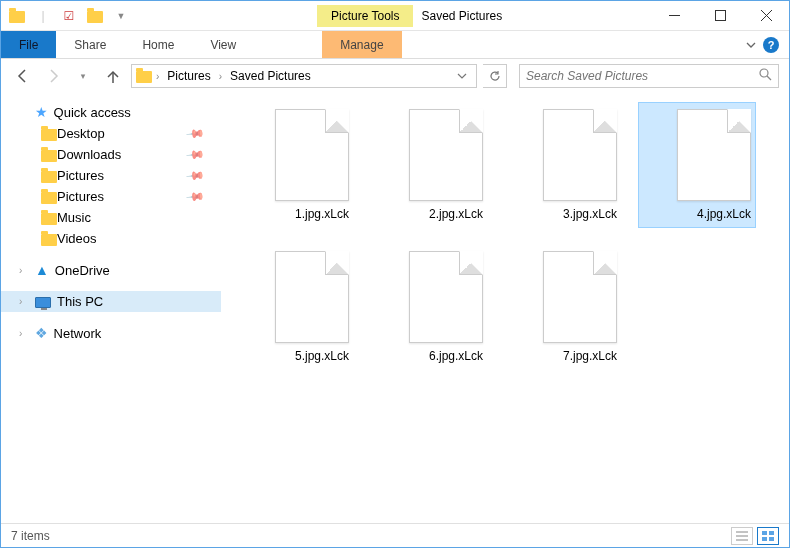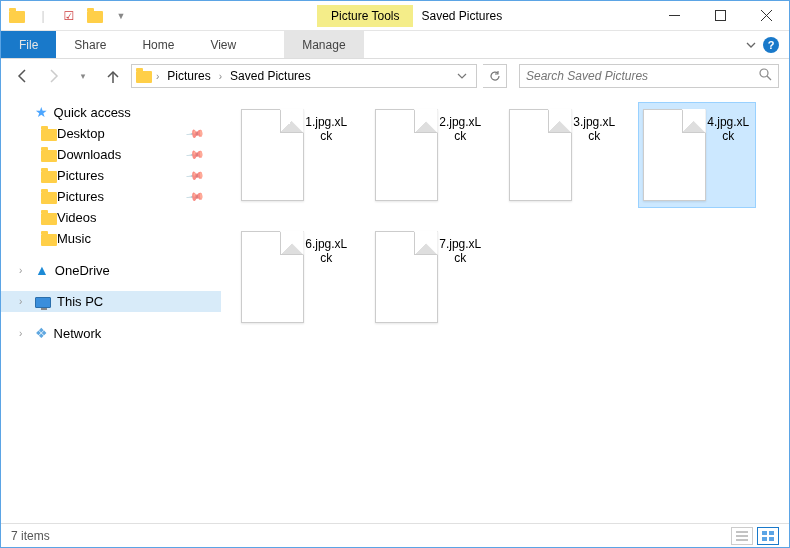--- a/index.html
+++ b/index.html
@@ -10,23 +10,23 @@
     .qat { display: flex; align-items: center; padding: 0 4px; gap: 2px; }
     .qat-item { width: 24px; height: 22px; display: flex; align-items: center; justify-content: center; }
     .title-tab { background: #f4ed89; padding: 4px 14px; font-size: 12px; margin-left: 180px; }
     .title-text { font-size: 12px; margin-left: 8px; }
     .winbtns { margin-left: auto; display: flex; }
     .winbtn { width: 46px; height: 30px; display: flex; align-items: center; justify-content: center; }
     .winbtn svg { width: 11px; height: 11px; }
 
     
     .ribbon { height: 28px; display: flex; align-items: stretch; border-bottom: 1px solid #ddd; background: #fff; }
-    .ribbon-file { background: #1979ca; color: #e5e5e5; padding: 0 18px; display: flex; align-items: center; font-size: 12px; }
+    .ribbon-file { background: #1979ca; color: #0f172a; padding: 0 18px; display: flex; align-items: center; font-size: 12px; }
     .ribbon-tab { padding: 0 18px; display: flex; align-items: center; font-size: 12px; color: #444; }
-    .ribbon-tab.yellow { background: #e5e5e5; }
+    .ribbon-tab.yellow { background: #fdba74; margin-left: 38px; }
     .ribbon-right { margin-left: auto; display: flex; align-items: center; padding-right: 10px; gap: 6px; }
     .help-chevron { color: #666; display: flex; align-items: center; }
     .help-icon { width: 16px; height: 16px; background: #1979ca; color: #fff; border-radius: 50%; display: flex; align-items: center; justify-content: center; font-size: 11px; font-weight: bold; }
 
     
     .navbar { height: 34px; display: flex; align-items: center; padding: 0 10px; gap: 6px; }
     .nav-arrow { width: 24px; height: 24px; display: flex; align-items: center; justify-content: center; color: #888; }
     .nav-arrow.disabled { color: #ccc; }
     .addr { flex: 1; height: 24px; border: 1px solid #ccc; display: flex; align-items: center; padding: 0 4px; gap: 2px; }
     .addr-crumb { padding: 0 4px; font-size: 12px; }
@@ -44,21 +44,21 @@
     .side-group { margin-bottom: 10px; }
     .side-head { display: flex; align-items: center; padding: 3px 6px 3px 18px; gap: 6px; font-size: 13px; }
     .side-head .caret { color: #999; font-size: 10px; margin-right: 0px; width: 10px; }
     .side-item { display: flex; align-items: center; padding: 3px 6px 3px 40px; font-size: 13px; position: relative; }
     .side-item.selected { background: #d8ebf9; }
     .pin { margin-left: auto; color: #888; transform: rotate(40deg); font-size: 12px; margin-right: 12px; opacity: .6; }
 
     
     .content { flex: 1; padding: 10px 16px; overflow: auto; }
     .file-grid { display: flex; flex-wrap: wrap; gap: 18px; }
-    .file-cell { width: 116px; display: flex; align-items: flex-start; padding: 6px 4px; }
+    .file-cell { width: 116px; display: flex; flex-direction: column; align-items: flex-end; padding: 6px 4px; }
     .file-cell.selected { background: #cce8ff; outline: 1px solid #99d1ff; }
     .file-icon { width: 74px; height: 92px; position: relative; background: #fff; border: 1px solid #ccc; box-shadow: 0 1px 2px rgba(0,0,0,.1); }
     .file-fold { position: absolute; right: -1px; top: -1px; width: 24px; height: 24px; background: linear-gradient(135deg, transparent 0 50%, #dedede 50% 100%); border-left: 1px solid #ccc; border-bottom: 1px solid #ccc; }
     .file-fold::before { content: ""; position: absolute; right: 0; top: 0; width: 24px; height: 24px; background: #fff; clip-path: polygon(0 0, 100% 100%, 100% 0); }
     .file-label { margin-top: 6px; font-size: 12px; text-align: center; word-break: break-all; }
 
     
     .statusbar { height: 24px; border-top: 1px solid #e0e0e0; display: flex; align-items: center; padding: 0 10px; font-size: 12px; color: #555; }
     .view-btns { margin-left: auto; display: flex; gap: 4px; }
     .view-btn { width: 22px; height: 18px; border: 1px solid #ccc; display: flex; align-items: center; justify-content: center; }
@@ -198,25 +198,25 @@
             <span>Pictures</span>
             <span class="pin">📌</span>
           </div>
           <div class="side-item">
             <div class="ico-folder"></div>
             <span>Pictures</span>
             <span class="pin">📌</span>
           </div>
           <div class="side-item">
             <div class="ico-folder"></div>
+            <span>Music</span>
+          </div>
+          <div class="side-item">
+            <div class="ico-folder"></div>
             <span>Videos</span>
-          </div>
-          <div class="side-item">
-            <div class="ico-folder"></div>
-            <span>Music</span>
           </div>
         </div>
     </div>
     <div class="side-group">
       <div class="side-head">
         <span class="caret">›</span>
         <span class="ico-cloud">▲</span>
         <span>OneDrive</span>
       </div>
     </div>
@@ -254,20 +254,26 @@
           <div class="file-icon">
             <div class="file-fold"></div>
           </div>
           <div class="file-label">3.jpg.xLck</div>
         </div>
         <div class="file-cell selected">
           <div class="file-icon">
             <div class="file-fold"></div>
           </div>
           <div class="file-label">4.jpg.xLck</div>
+        </div>
+        <div class="file-cell">
+          <div class="file-icon">
+            <div class="file-fold"></div>
+          </div>
+          <div class="file-label">5.jpg.xLck</div>
         </div>
         <div class="file-cell">
           <div class="file-icon">
             <div class="file-fold"></div>
           </div>
           <div class="file-label">6.jpg.xLck</div>
         </div>
         <div class="file-cell">
           <div class="file-icon">
             <div class="file-fold"></div>

